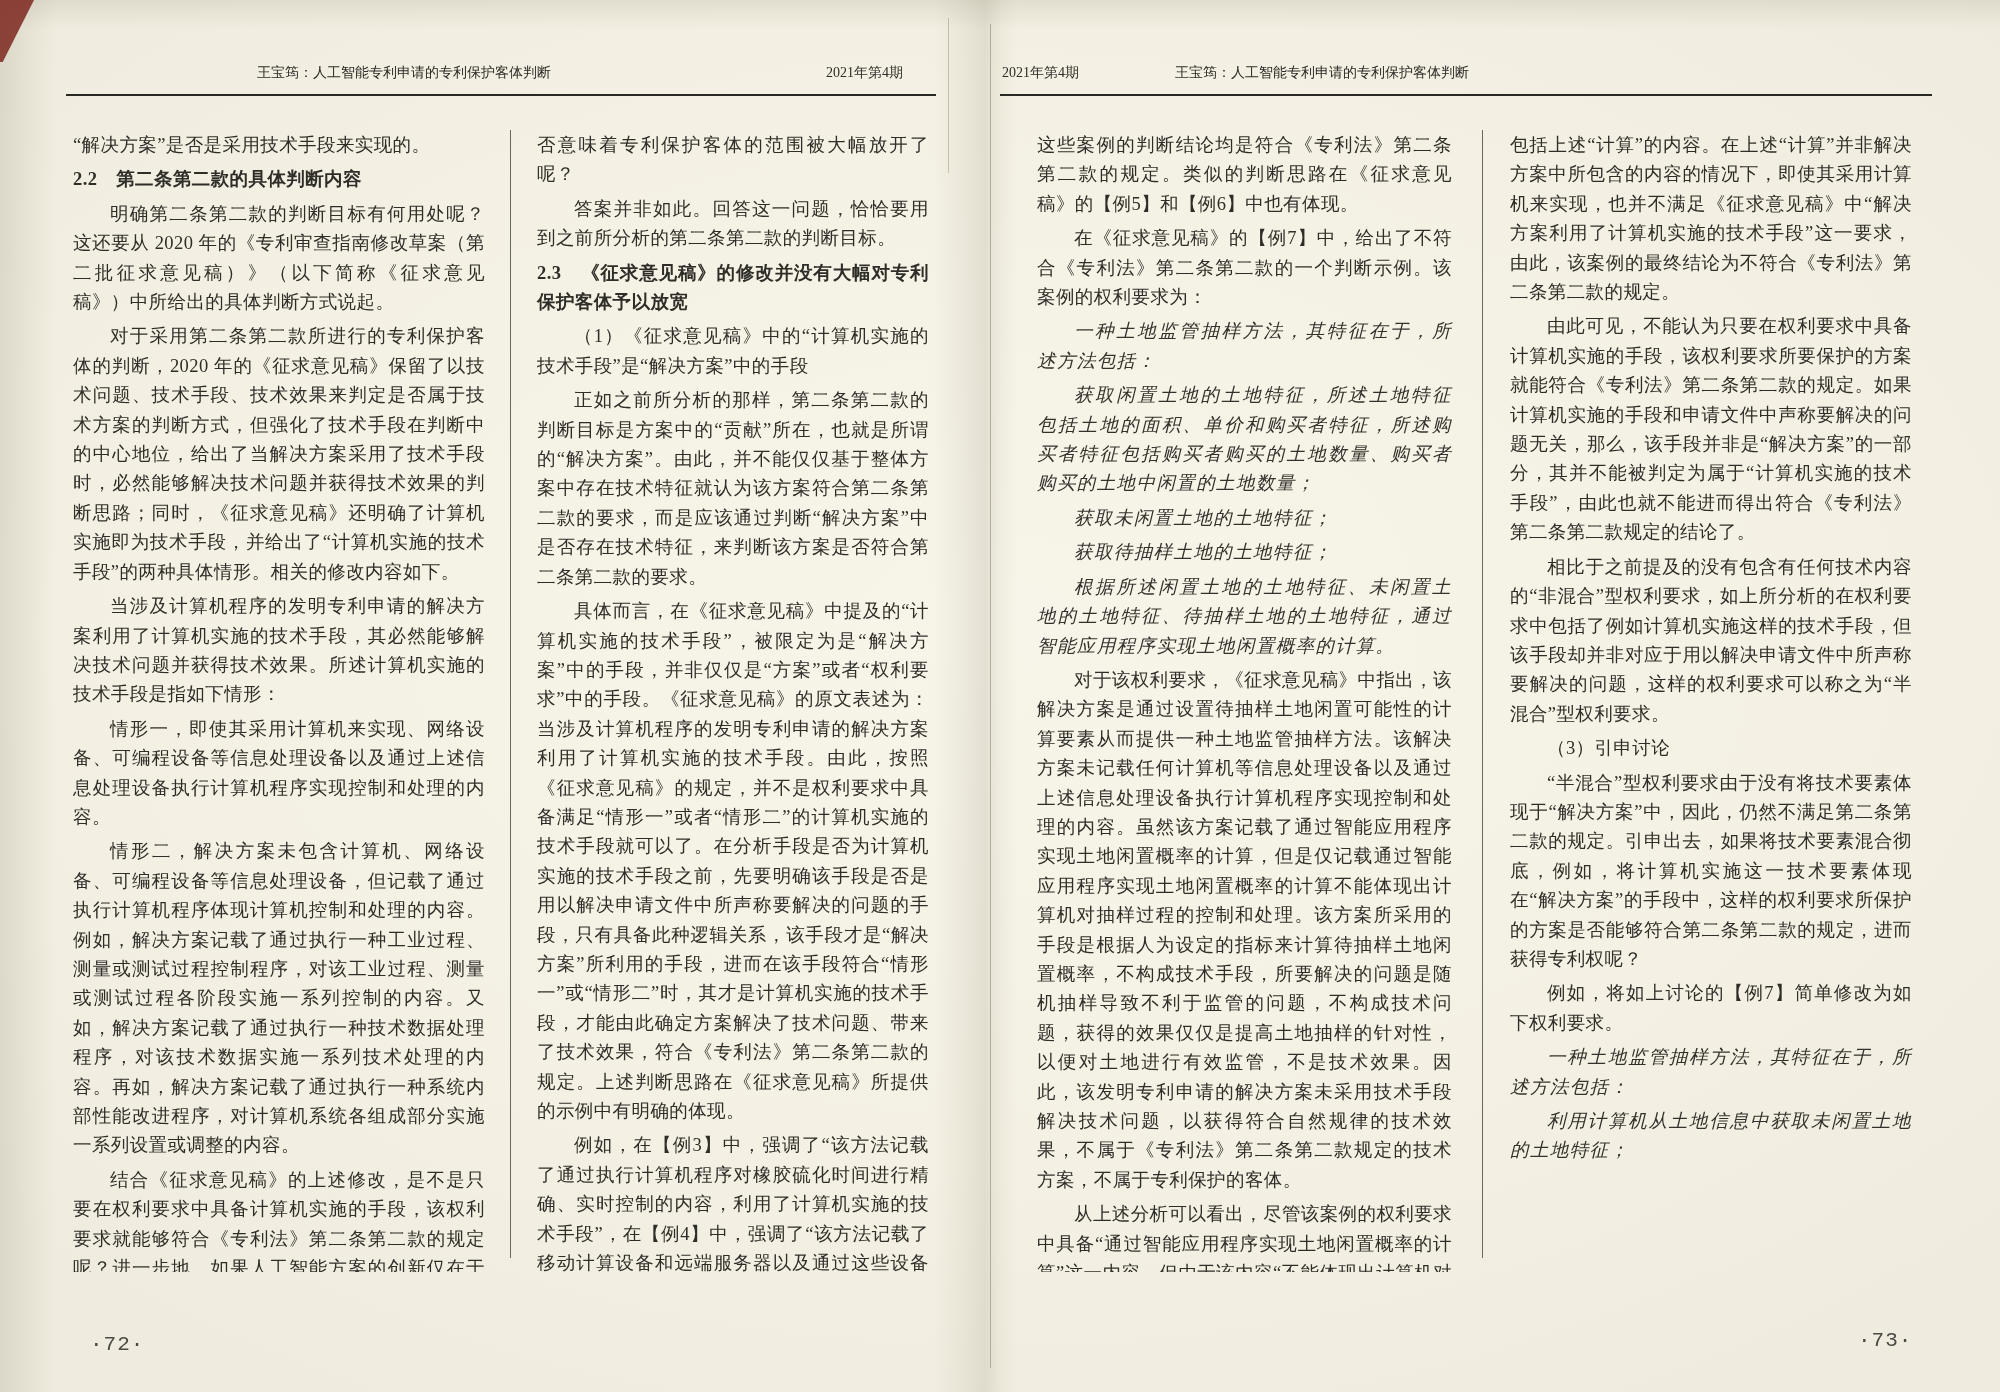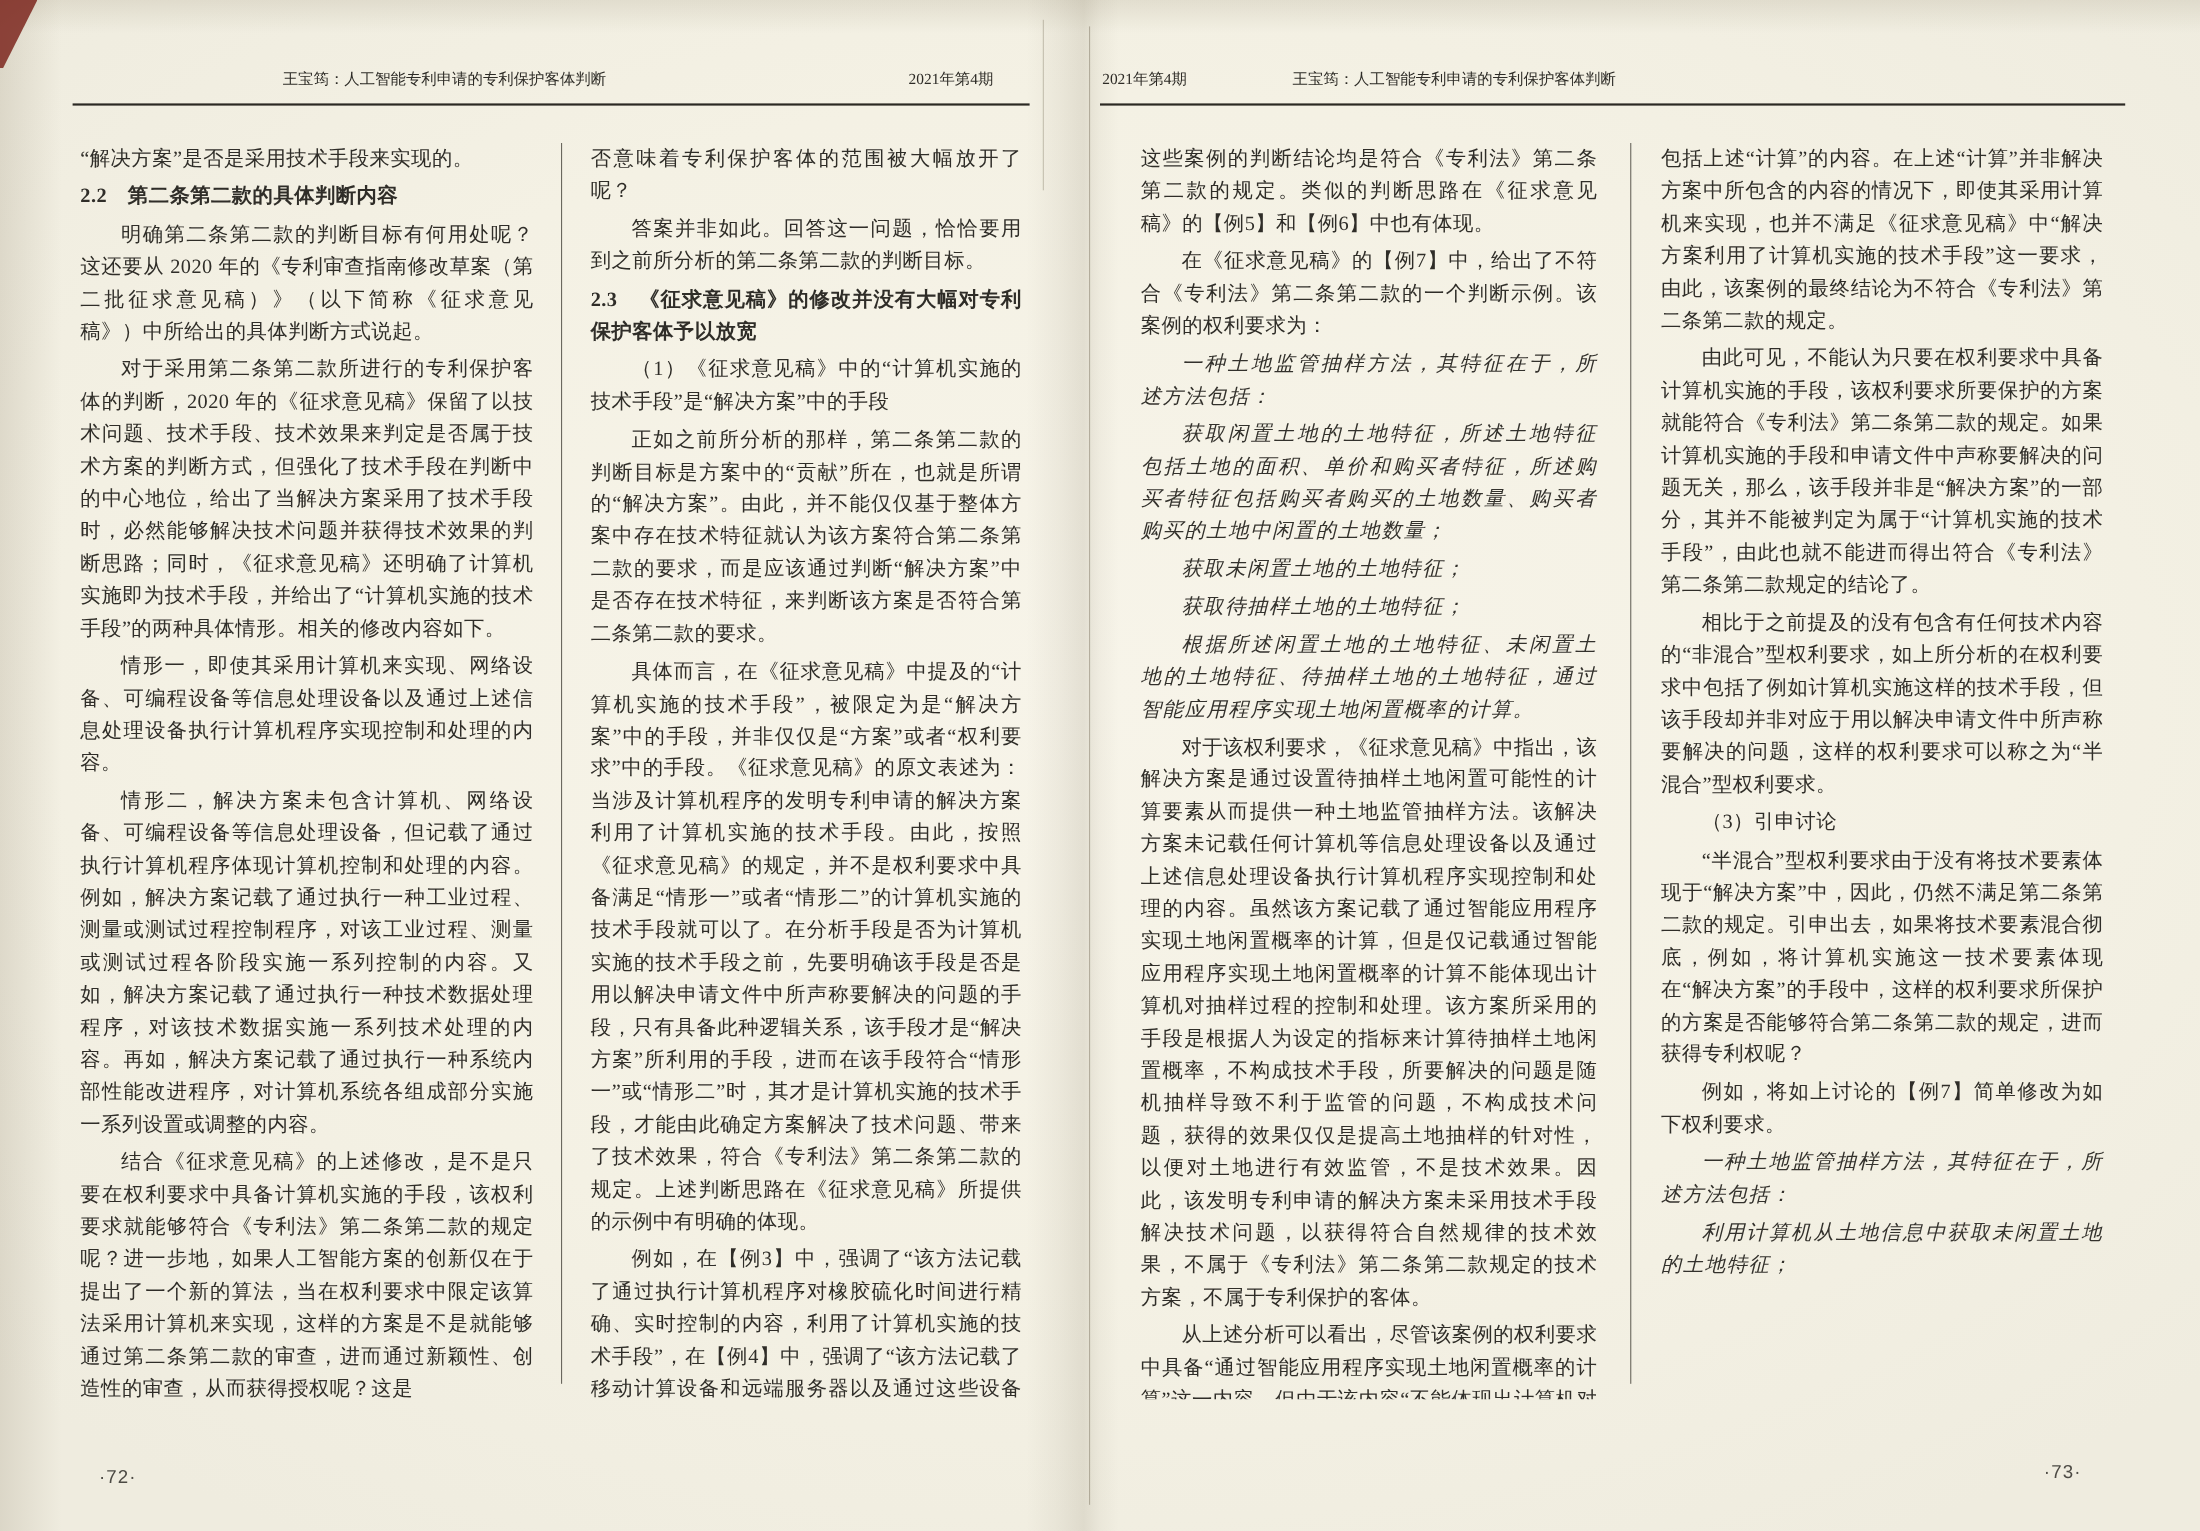--- a/index.html
+++ b/index.html
@@ -104,22 +104,22 @@
     top: 130px;
     width: 1px;
     height: 1128px;
     background: rgba(60,57,50,0.75);
   }
   .lp-divider { left: 510px; }
   .rp-divider { left: 1482px; }
 
   .page-number {
     position: absolute;
-    font-family: Liberation Sans, sans-serif;
-    font-size: 17px;
+    font-family: Liberation Mono, monospace;
+    font-size: 21px;
     letter-spacing: 1px;
     color: #4c4a44;
     white-space: nowrap;
   }
   .pn-left  { left: 90px;   top: 1333px; }
   .pn-right { left: 1858px; top: 1329px; }
 </style>
 </head>
 <body>
 
@@ -134,20 +134,21 @@
 
   <div class="running-head lp-title">王宝筠：人工智能专利申请的专利保护客体判断</div>
   <div class="running-head lp-issue">2021年第4期</div>
   <div class="head-rule lp-rule"></div>
 
   <div class="col" id="col1">
       <p class="para body">“解决方案”是否是采用技术手段来实现的。</p>
       <p class="para heading">2.2　第二条第二款的具体判断内容</p>
       <p class="para body indent">明确第二条第二款的判断目标有何用处呢？这还要从 2020 年的《专利审查指南修改草案（第二批征求意见稿）》（以下简称《征求意见稿》）中所给出的具体判断方式说起。</p>
       <p class="para body indent">对于采用第二条第二款所进行的专利保护客体的判断，2020 年的《征求意见稿》保留了以技术问题、技术手段、技术效果来判定是否属于技术方案的判断方式，但强化了技术手段在判断中的中心地位，给出了当解决方案采用了技术手段时，必然能够解决技术问题并获得技术效果的判断思路；同时，《征求意见稿》还明确了计算机实施即为技术手段，并给出了“计算机实施的技术手段”的两种具体情形。相关的修改内容如下。</p>
+      <p class="para body indent">当涉及计算机程序的发明专利申请的解决方案利用了计算机实施的技术手段，其必然能够解决技术问题并获得技术效果。所述计算机实施的技术手段是指如下情形：</p>
       <p class="para body indent">情形一，即使其采用计算机来实现、网络设备、可编程设备等信息处理设备以及通过上述信息处理设备执行计算机程序实现控制和处理的内容。</p>
       <p class="para body indent">情形二，解决方案未包含计算机、网络设备、可编程设备等信息处理设备，但记载了通过执行计算机程序体现计算机控制和处理的内容。例如，解决方案记载了通过执行一种工业过程、测量或测试过程控制程序，对该工业过程、测量或测试过程各阶段实施一系列控制的内容。又如，解决方案记载了通过执行一种技术数据处理程序，对该技术数据实施一系列技术处理的内容。再如，解决方案记载了通过执行一种系统内部性能改进程序，对计算机系统各组成部分实施一系列设置或调整的内容。</p>
       <p class="para body indent">结合《征求意见稿》的上述修改，是不是只要在权利要求中具备计算机实施的手段，该权利要求就能够符合《专利法》第二条第二款的规定呢？进一步地，如果人工智能方案的创新仅在于提出了一个新的算法，当在权利要求中限定该算法采用计算机来实现，这样的方案是不是就能够通过第二条第二款的审查，进而通过新颖性、创造性的审查，从而获得授权呢？这是</p>
     </div>
   <div class="col-divider lp-divider"></div>
   <div class="col" id="col2">
       <p class="para body">否意味着专利保护客体的范围被大幅放开了呢？</p>
       <p class="para body indent">答案并非如此。回答这一问题，恰恰要用到之前所分析的第二条第二款的判断目标。</p>
       <p class="para heading">2.3　《征求意见稿》的修改并没有大幅对专利保护客体予以放宽</p>
       <p class="para body indent">（1）《征求意见稿》中的“计算机实施的技术手段”是“解决方案”中的手段</p>

